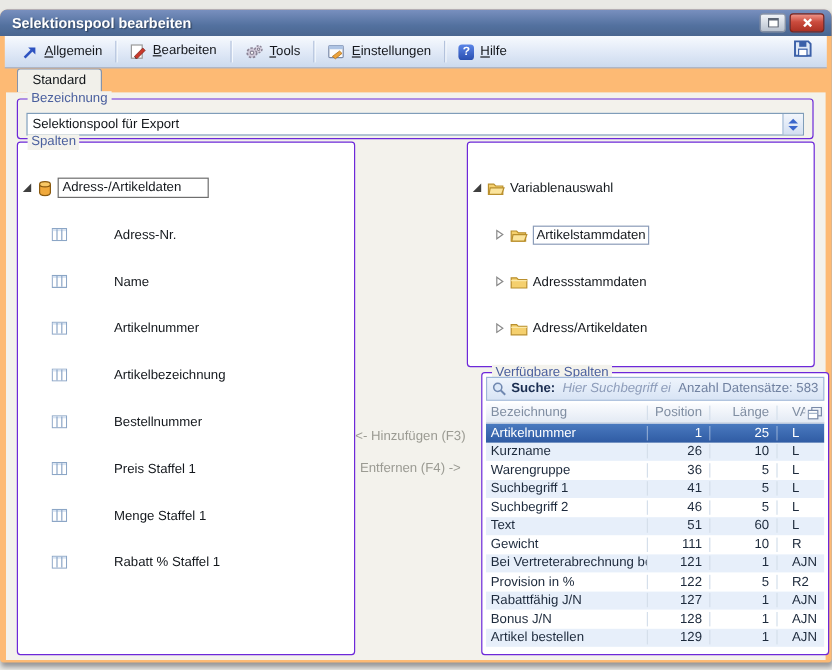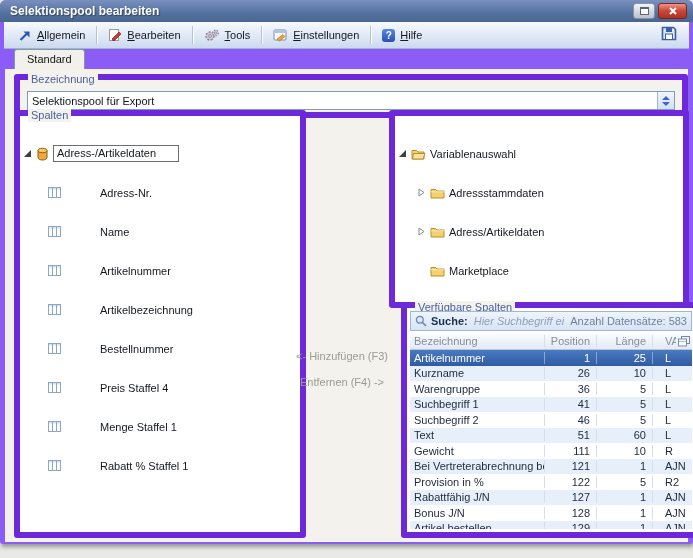--- a/index.html
+++ b/index.html
@@ -1,46 +1,46 @@
 <!DOCTYPE html>
 <html><head>
 <meta charset="utf-8">
 <style>
   html,body{margin:0;padding:0;width:693px;height:558px;overflow:hidden;
     background:#e9e9e5;font-family:"Liberation Sans",sans-serif;}
-  .win{position:absolute;left:0;top:0;width:693px;height:544px;background:#8b5cf6;
+  .win{position:absolute;left:0;top:8px;width:693px;height:544px;background:#fdba74;
     border-radius:6px 6px 3px 3px;box-shadow:1px 3px 4px rgba(50,50,60,.45);}
   
   .titlebar{height:22px;display:flex;align-items:center;padding:0 6px;
     border-radius:6px 6px 0 0;background:linear-gradient(#7990bf,#53719f 60%,#4a668f);}
   .wtitle{color:#fff;font-size:12px;font-weight:bold;text-shadow:1px 1px 1px rgba(0,0,0,.4);padding-left:4px;}
   .winbtns{margin-left:auto;display:flex;gap:3px;align-items:center;}
   .btn-restore{width:20px;height:14px;border-radius:3px;border:1px solid #8a93a4;
     background:linear-gradient(#f2f4f8,#b9c2cf);display:flex;align-items:center;justify-content:center;cursor:pointer;}
   .btn-restore i{width:7px;height:5px;border:1px solid #5a6372;border-top-width:2px;background:#fff;display:block;}
   .btn-close{width:27px;height:14px;border-radius:3px;border:1px solid #7e251c;
     background:linear-gradient(#ef9488,#cb4b3d 45%,#ac3124);display:flex;align-items:center;justify-content:center;cursor:pointer;}
   
   .toolbar{margin:0 4px;height:26px;background:linear-gradient(#f7fafe,#dfe8f6 55%,#ccdaee);
     border-bottom:1px solid #9fb4d4;display:flex;align-items:center;padding:0 6px;}
-  .tb-item{display:flex;align-items:center;gap:5px;padding:2px 8px;font-size:11px;color:#15181d;cursor:pointer;border-radius:2px;}
+  .tb-item{display:flex;align-items:flex-start;gap:5px;padding:2px 8px;font-size:11px;color:#15181d;cursor:pointer;border-radius:2px;}
   .tb-label{display:inline-block;}
   .tb-label::first-letter{text-decoration:underline;}
   .tb-sep{width:1px;height:18px;background:#b3c2dc;box-shadow:1px 0 0 #fbfdff;margin:0 3px;}
   .tb-save{margin-left:auto;padding:2px 6px;cursor:pointer;}
   .ic{display:inline-flex;align-items:center;justify-content:center;}
   .help-badge{width:13px;height:13px;border-radius:3px;color:#fff;font-size:10px;font-weight:bold;
     background:linear-gradient(#5a85e8,#2a4fb0);display:flex;align-items:center;justify-content:center;}
   
   .tabstrip{margin:0 4px;height:20px;display:flex;align-items:flex-end;padding-left:10px;}
   .tab{height:19px;background:#f1f0ea;border:1px solid #8593ab;border-bottom:none;border-radius:3px 3px 0 0;
     padding:0 12px;font-size:11px;line-height:18px;color:#101418;cursor:pointer;}
   
   .content{margin:0 5px;height:473px;background:#f3f2ec;position:relative;}
-  .grp{position:absolute;border:6px solid #6d28d9;border-radius:3px;}
+  .grp{position:absolute;border:1px solid #6d28d9;border-radius:3px;}
   .grp-label{position:absolute;top:-7px;left:8px;font-size:11px;color:#4a5f9e;background:#f3f2ec;
     padding:0 3px;line-height:13px;white-space:nowrap;}
   #grp-bez{left:9px;top:5px;width:662px;height:32px;background:#f3f2ec;}
   #grp-spalten{left:9px;top:41px;width:280px;bottom:4px;background:#fff;}
   #grp-daten{left:384px;top:41px;width:288px;height:186px;background:#fff;}
   #grp-vsp{left:384px;top:233px;width:288px;bottom:4px;background:#fff;margin-left:12px;}
   
   .combo{position:absolute;left:7px;right:7px;top:11px;height:17px;background:#fff;border:1px solid #7f9db9;
     display:flex;align-items:flex-end;cursor:pointer;}
   .combo-val{flex:1;font-size:11px;color:#101418;padding-left:4px;line-height:16px;white-space:nowrap;overflow:hidden;}
@@ -252,21 +252,21 @@
         </div>
         <div class="trow child">
           <span class="ic">
               <svg width="13" height="11" viewBox="0 0 13 11">
                 <rect x="0.5" y="0.5" width="12" height="10" fill="#fff" stroke="#8ca6c6"></rect>
                 <rect x="1" y="1" width="11" height="1.6" fill="#d7e3f2"></rect>
                 <line x1="4.5" y1="1" x2="4.5" y2="10" stroke="#8ca6c6"></line>
                 <line x1="8.5" y1="1" x2="8.5" y2="10" stroke="#8ca6c6"></line>
               </svg>
             </span>
-          <span>Preis Staffel 4</span>
+          <span>Preis Staffel 1</span>
         </div>
         <div class="trow child">
           <span class="ic">
               <svg width="13" height="11" viewBox="0 0 13 11">
                 <rect x="0.5" y="0.5" width="12" height="10" fill="#fff" stroke="#8ca6c6"></rect>
                 <rect x="1" y="1" width="11" height="1.6" fill="#d7e3f2"></rect>
                 <line x1="4.5" y1="1" x2="4.5" y2="10" stroke="#8ca6c6"></line>
                 <line x1="8.5" y1="1" x2="8.5" y2="10" stroke="#8ca6c6"></line>
               </svg>
             </span>
@@ -295,20 +295,34 @@
       <div class="tree">
         <div class="trow">
           <span class="exp-open"></span>
           <span class="ic">
             <svg width="15" height="12" viewBox="0 0 15 12">
                 <path d="M1 2.5 H5.5 L7 4 H13 V11 H1 Z" fill="#f5d06e" stroke="#b98f2d"></path>
                 <path d="M2.5 5.5 H14 L12 11 H1.5 Z" fill="#fbe49c" stroke="#b98f2d"></path>
               </svg>
           </span>
           <span>Variablenauswahl</span>
+        </div>
+        <div class="trow child2">
+          <span class="ic">
+              <svg width="9" height="9" viewBox="0 0 9 9">
+                <path d="M2 1 L7 4.5 L2 8 Z" fill="#fff" stroke="#8a8a8a"></path>
+              </svg>
+            </span>
+          <span class="ic">
+            <svg width="15" height="12" viewBox="0 0 15 12">
+                <path d="M1 2.5 H5.5 L7 4 H13 V11 H1 Z" fill="#f5d06e" stroke="#b98f2d"></path>
+                <path d="M2.5 5.5 H14 L12 11 H1.5 Z" fill="#fbe49c" stroke="#b98f2d"></path>
+              </svg>
+          </span>
+          <span class="selbox">Artikelstammdaten</span>
         </div>
         <div class="trow child2">
           <span class="ic">
               <svg width="9" height="9" viewBox="0 0 9 9">
                 <path d="M2 1 L7 4.5 L2 8 Z" fill="#fff" stroke="#8a8a8a"></path>
               </svg>
             </span>
           <span class="ic">
             <svg width="15" height="12" viewBox="0 0 15 12">
                 <path d="M1 2.5 H5.5 L7 4 H14 V11 H1 Z" fill="#f5d06e" stroke="#b98f2d"></path>

